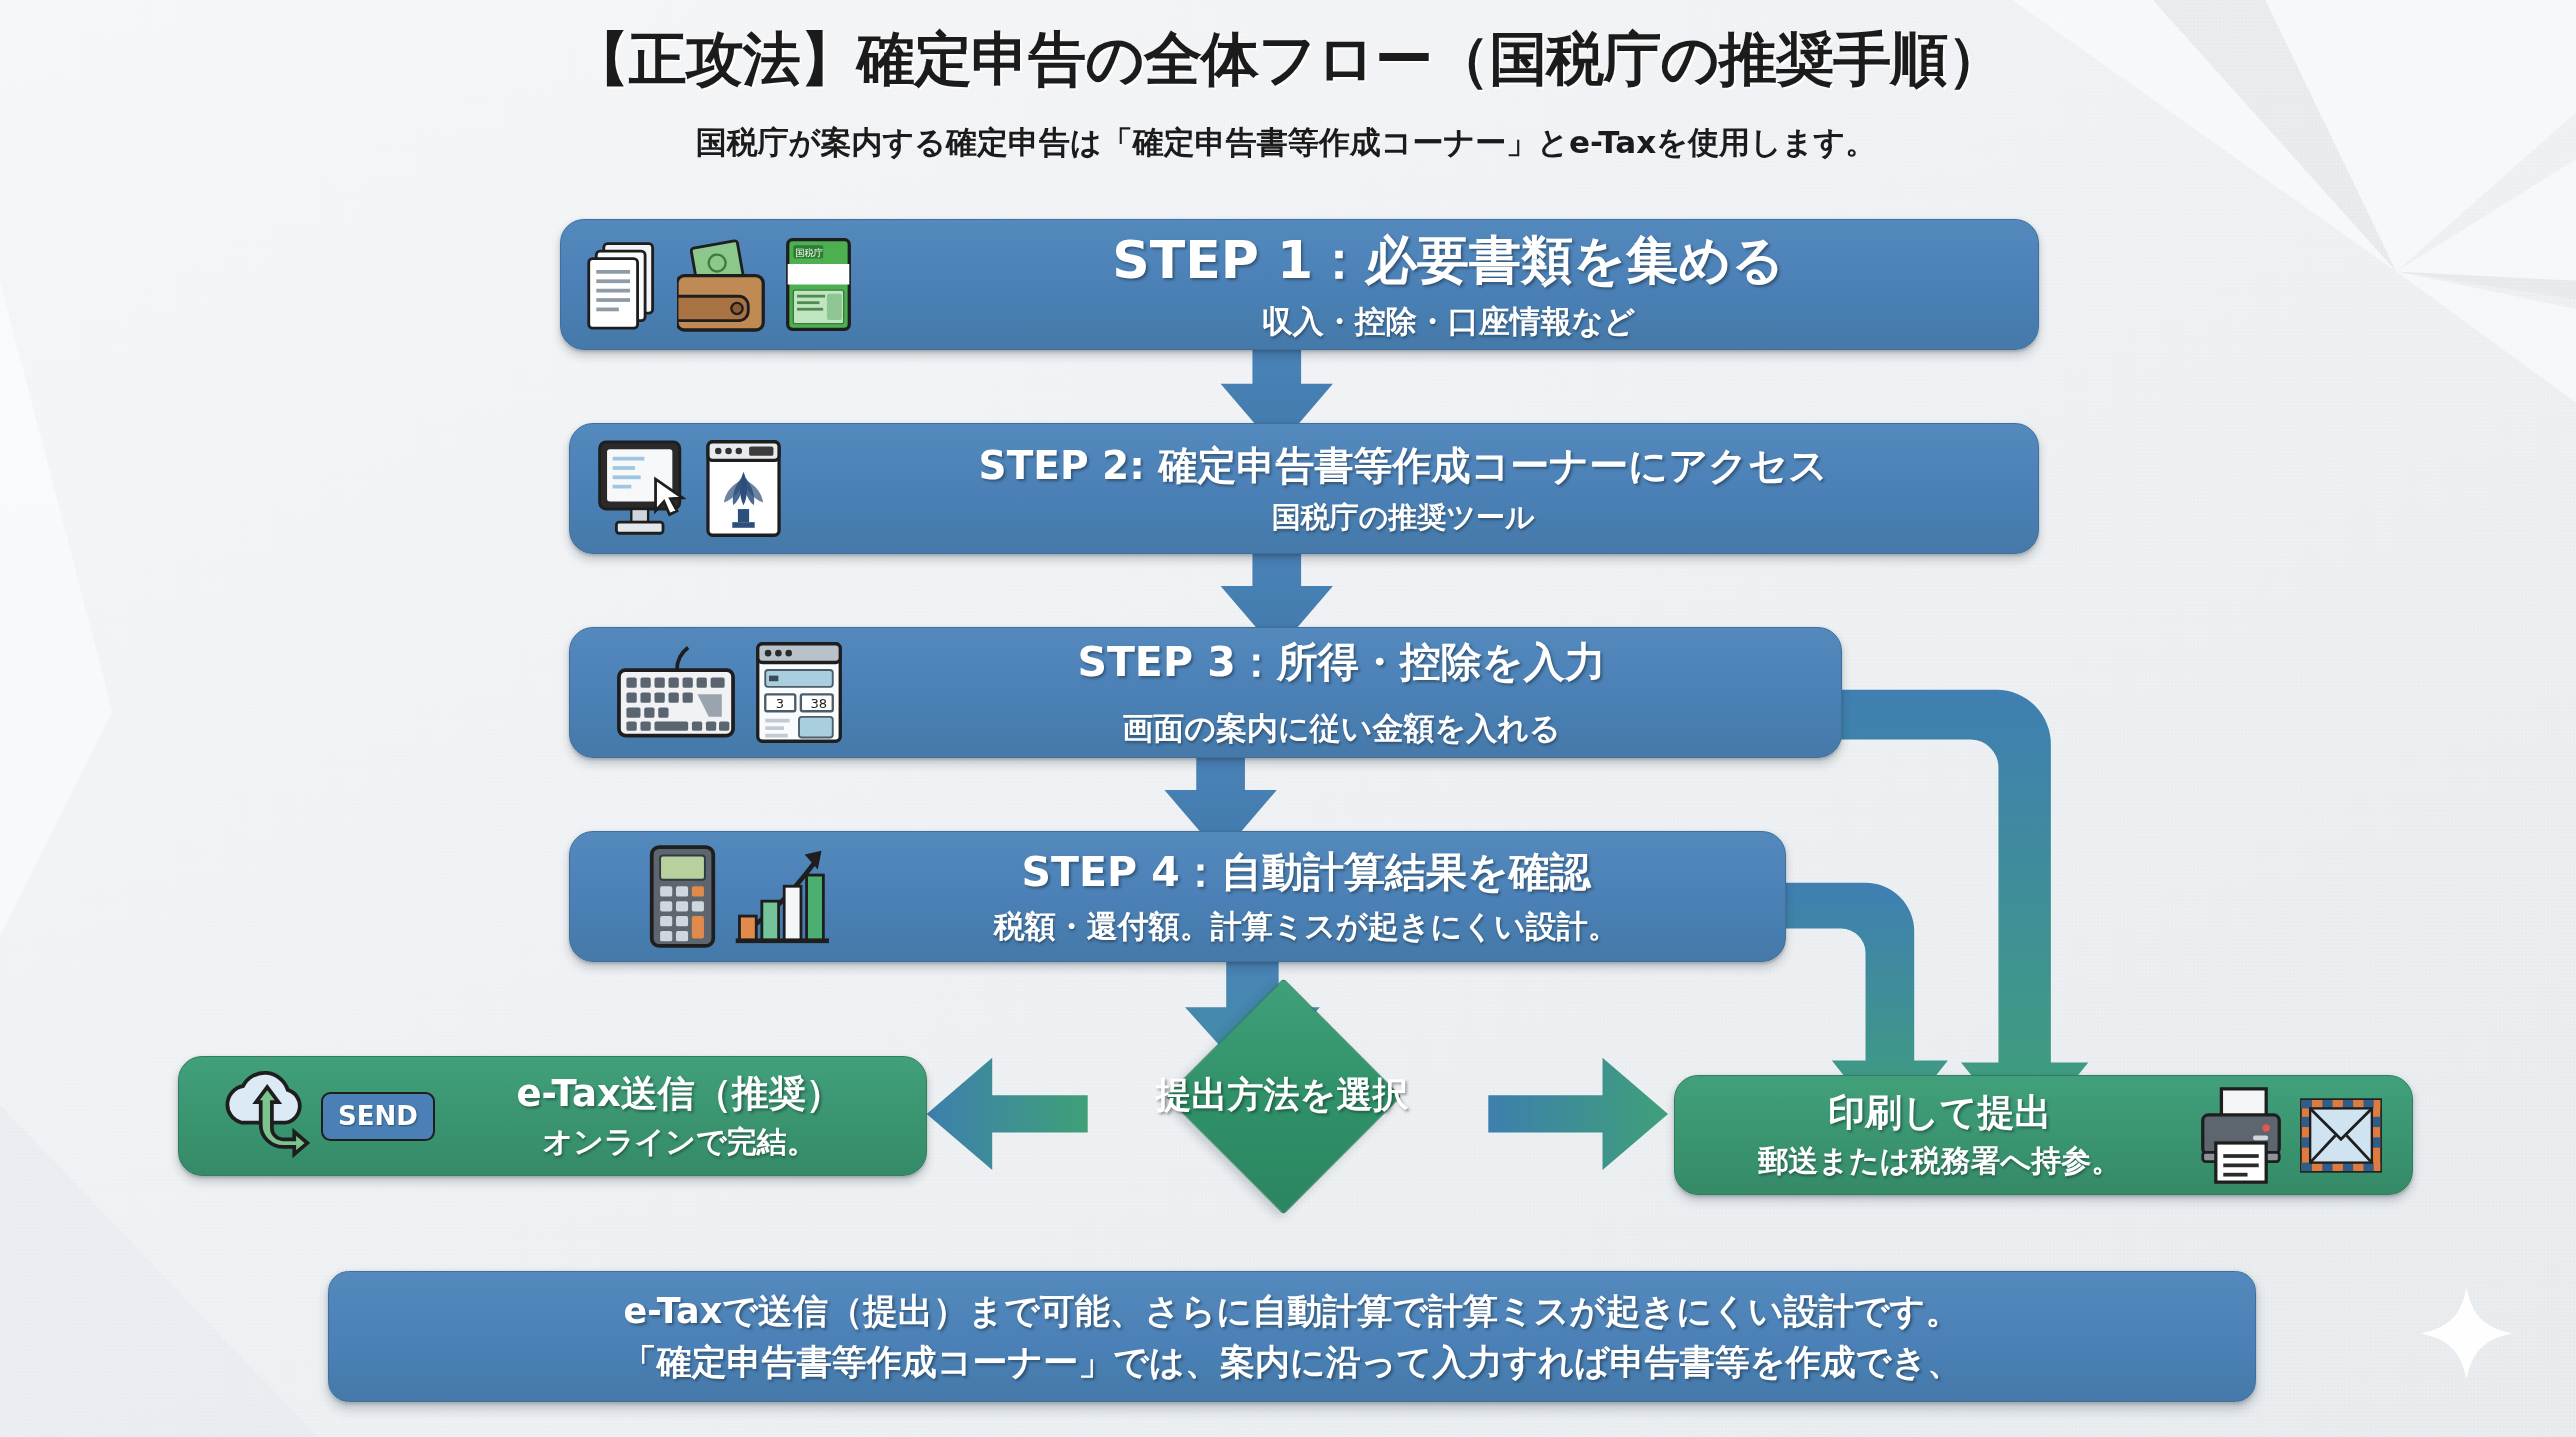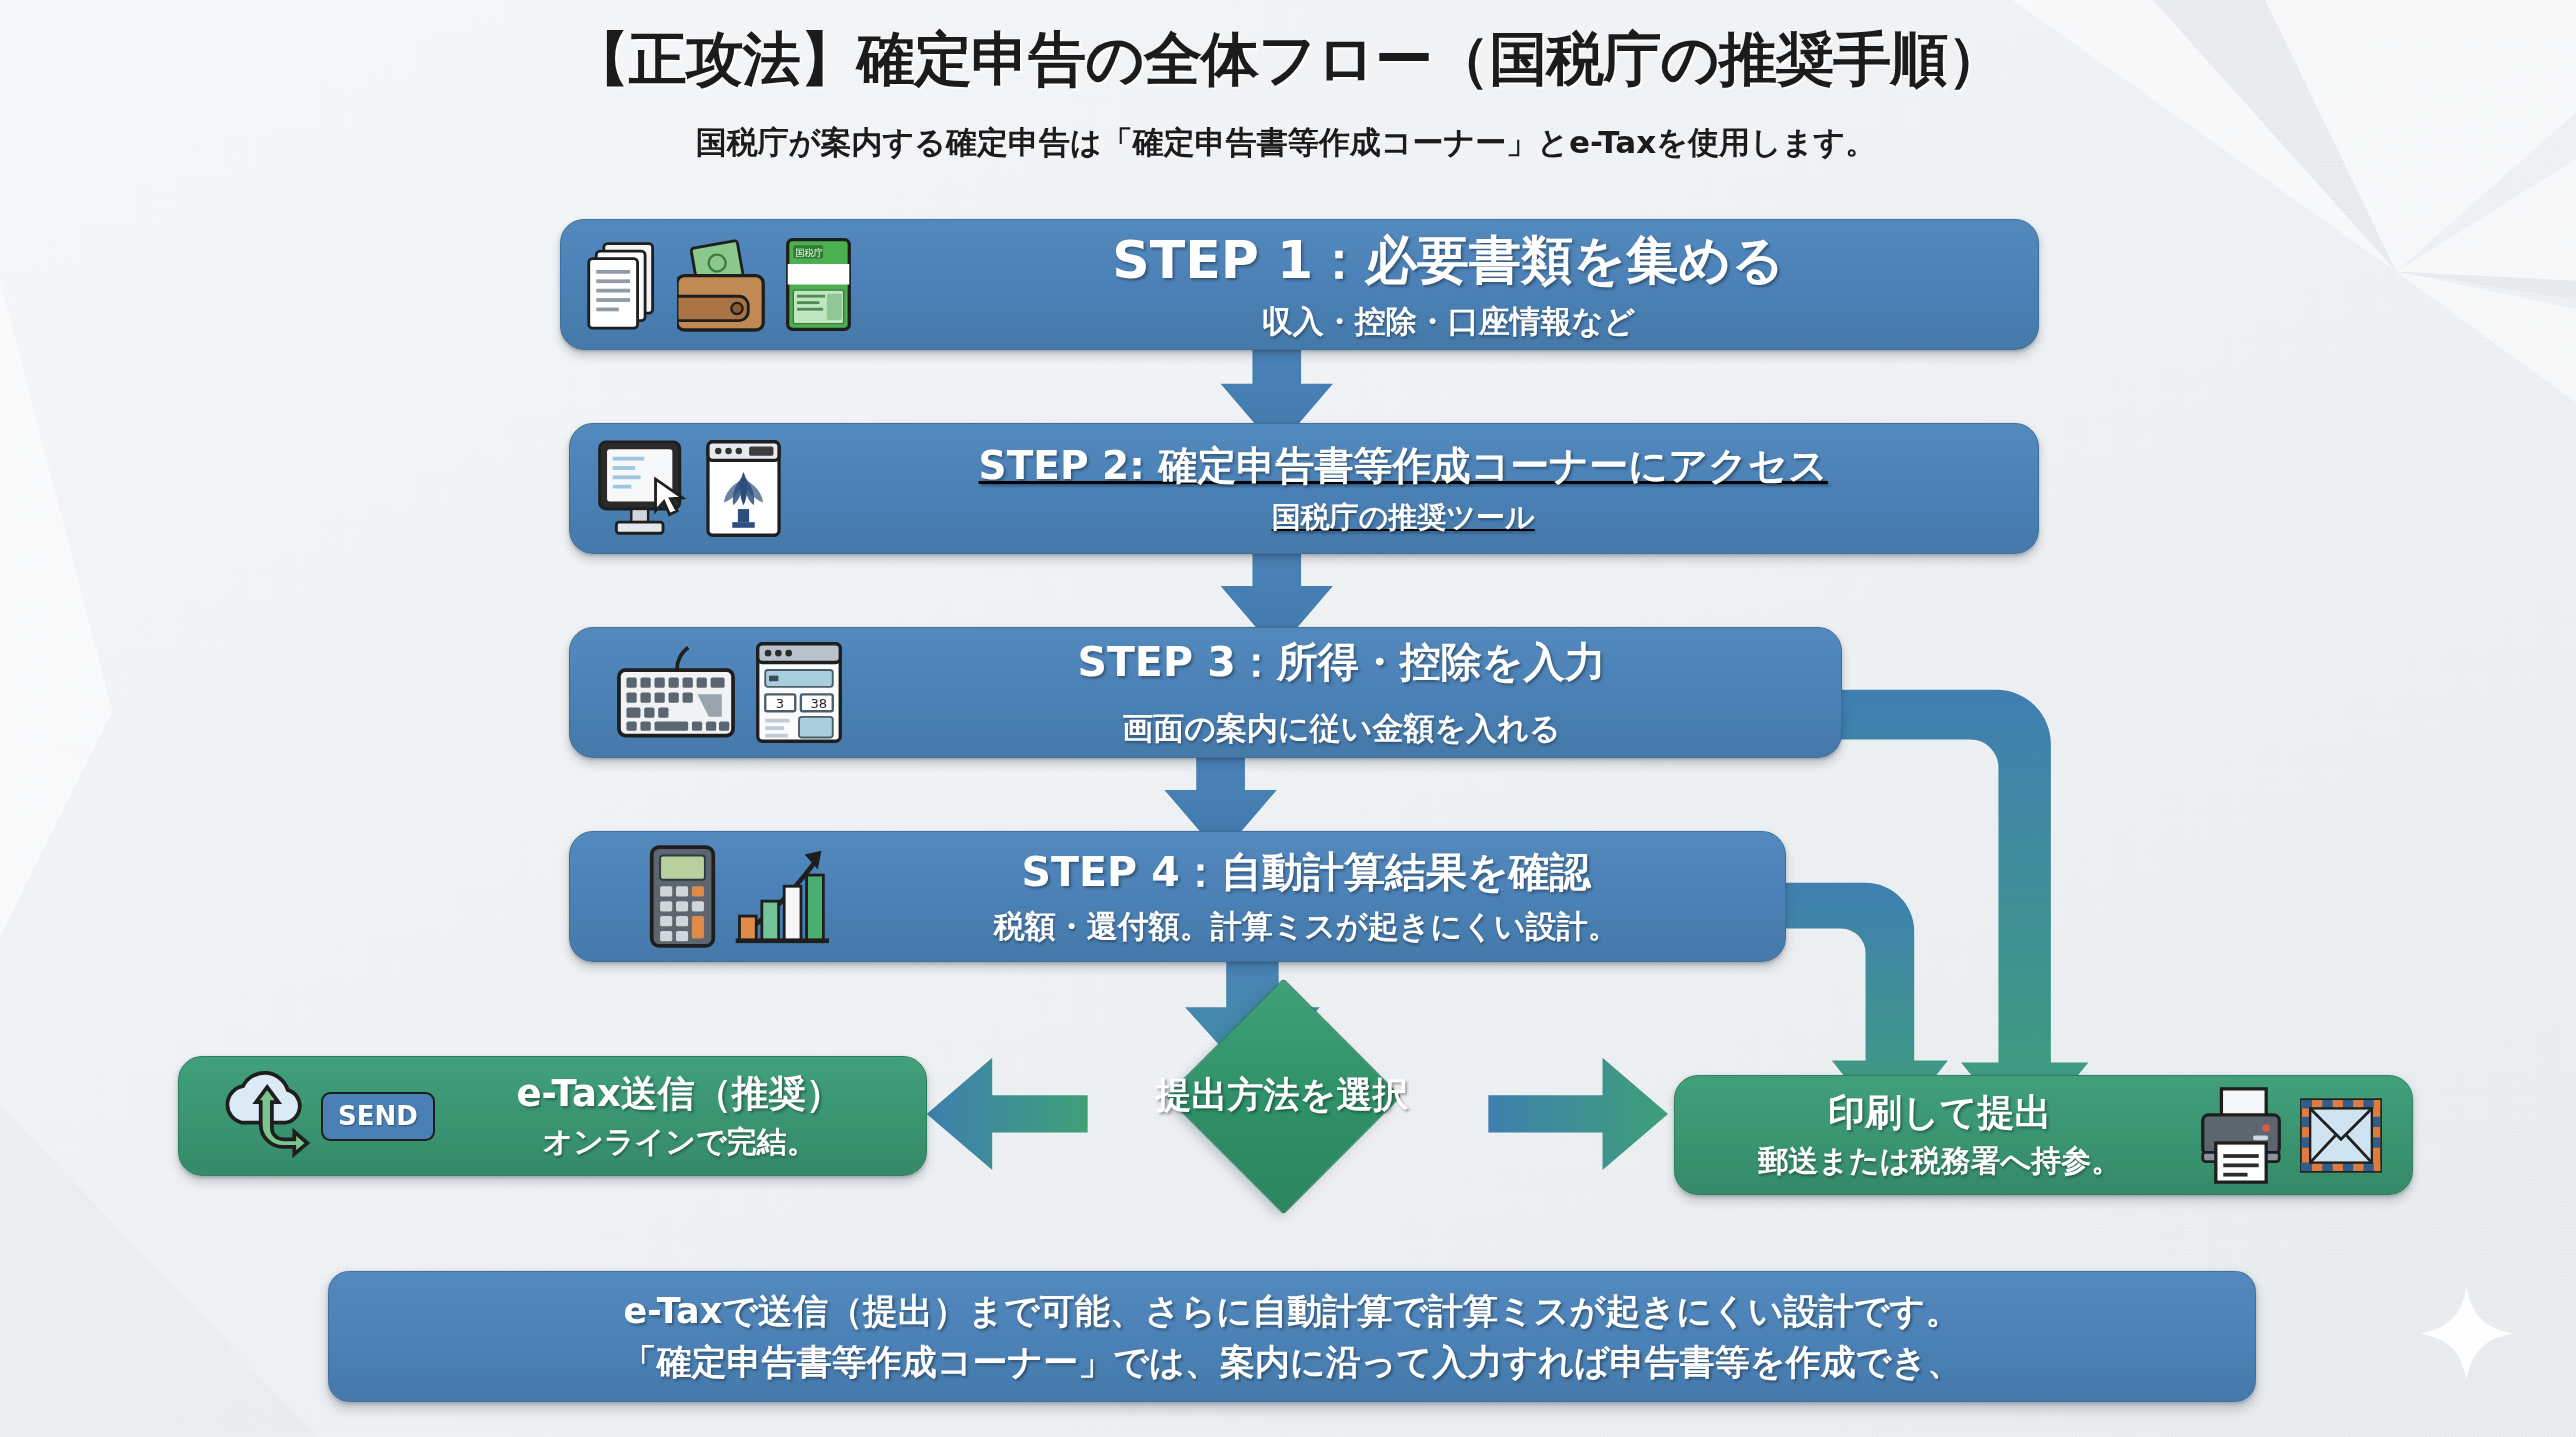--- a/index.html
+++ b/index.html
@@ -207,21 +207,21 @@
         </g>
         <rect x="48" y="62" width="16" height="28" rx="2" fill="#8fc794"></rect>
       </svg>
     </div>
     <div class="txt" style="padding-left:28px;">
       <div class="ttl" style="font-size:52px;">STEP 1：必要書類を集める</div>
       <div class="sub" style="font-size:31px;margin-top:5.6px;">収入・控除・口座情報など</div>
     </div>
   </div>
 
-  <div class="card blue" style="left:569px;top:423px;width:1470px;height:131px;padding:0 24px;text-decoration:underline;">
+  <div class="card blue" style="left:569px;top:423px;width:1470px;height:131px;padding:0 24px;">
     <div class="icons" style="gap:13px;">
 
       <svg width="97" height="101" viewBox="0 0 104 108">
         <rect x="6" y="4" width="86" height="72" rx="7" fill="#2a2a2a" stroke="#1e1e1e" stroke-width="3"></rect>
         <rect x="14" y="12" width="70" height="56" rx="3" fill="#f6f8fa"></rect>
         <g fill="#9fc5e0">
           <rect x="20" y="20" width="34" height="4"></rect>
             <rect x="20" y="30" width="24" height="4"></rect>
           <rect x="20" y="40" width="30" height="4"></rect>
             <rect x="20" y="50" width="20" height="4"></rect>

